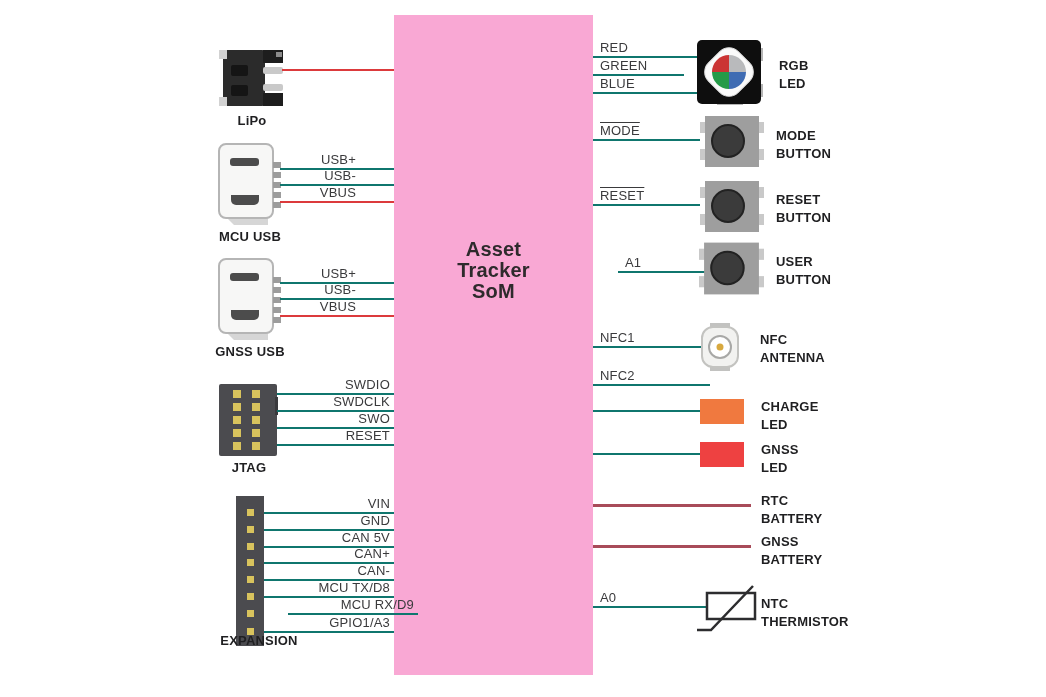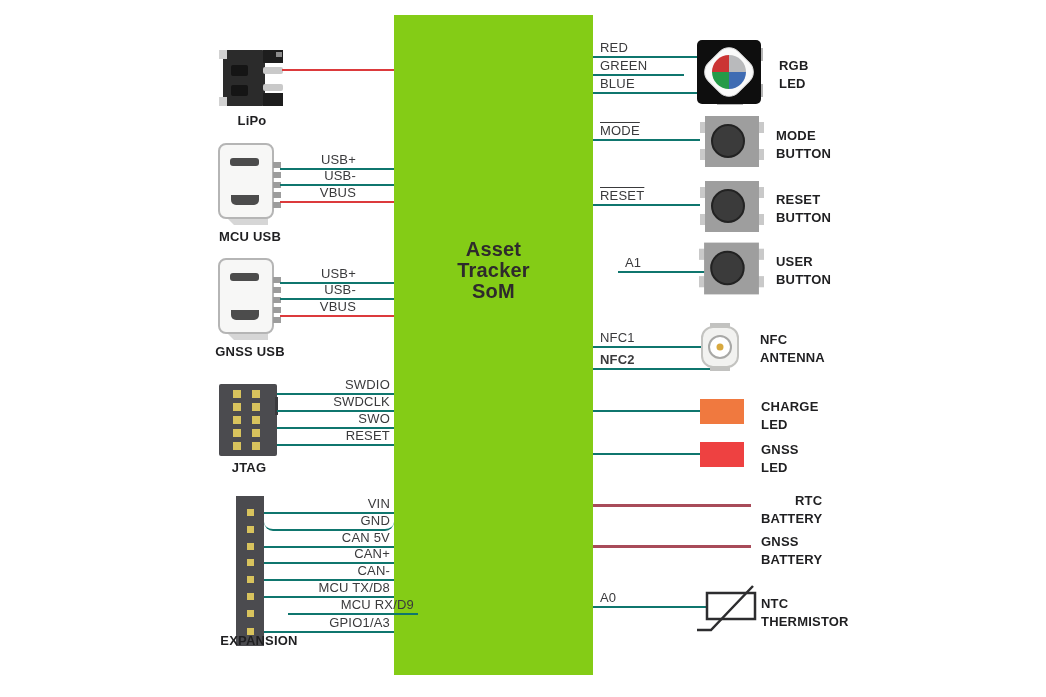--- a/index.html
+++ b/index.html
@@ -2,21 +2,21 @@
 <html><head>
 <meta charset="utf-8">
 <style>
   html,body { margin:0; padding:0; background:#ffffff; }
   #canvas {
     position:relative; width:1046px; height:697px; background:#ffffff;
     font-family:"Liberation Sans", sans-serif; overflow:hidden;
   }
   .abs { position:absolute; }
   
-  .som { position:absolute; left:394px; top:15px; width:199px; height:660px; background:#84cc16; }
+  .som { position:absolute; left:394px; top:15px; width:199px; height:660px; background:#f9a8d4; }
   .som-title {
     position:absolute; top:224px; left:0; width:100%;
     text-align:center; font-weight:bold; font-size:20px; line-height:21px;
     color:#2e2a2c; white-space:pre-line; letter-spacing:.2px;
   }
   
   .wire { position:absolute; height:16px; border-bottom:2px solid #0f766e; }
   .wire.red { border-bottom-color:#DC3A3C; }
   .wire.crimson { border-bottom-width:3px; border-bottom-color:#A84B59; }
   .wire.bare { height:0; }
@@ -142,21 +142,21 @@
       <rect x="11" y="63" width="7" height="7"></rect>
       <rect x="11" y="80" width="7" height="7"></rect>
       <rect x="11" y="97" width="7" height="7"></rect>
       <rect x="11" y="114" width="7" height="7"></rect>
       <rect x="11" y="132" width="7" height="7"></rect>
     </g>
   </svg>
   <div class="wire" style="left:264px; top:496px; width:130px;">
     <span class="wlabel" style="right:4px;">VIN</span>
   </div>
-  <div class="wire" style="left:264px; top:513px; width:130px;border-radius:9px;">
+  <div class="wire" style="left:264px; top:513px; width:130px;">
     <span class="wlabel" style="right:4px;">GND</span>
   </div>
   <div class="wire" style="left:264px; top:530px; width:130px;">
     <span class="wlabel" style="right:4px;">CAN 5V</span>
   </div>
   <div class="wire" style="left:264px; top:546px; width:130px;">
     <span class="wlabel" style="right:4px;">CAN+</span>
   </div>
   <div class="wire" style="left:264px; top:563px; width:130px;">
     <span class="wlabel" style="right:4px;">CAN-</span>
@@ -233,21 +233,21 @@
     <rect x="56" y="33" width="8" height="11" fill="#c9c9c9"></rect>
     <rect x="5" y="0" width="54" height="51" fill="#9e9e9e"></rect>
     <circle cx="28" cy="25" r="16" fill="#3b3b3b" stroke="#222222" stroke-width="2"></circle>
   </svg>
   <div class="clabel" style="left:776px; top:253px;">USER
 BUTTON</div>
 
   <div class="wire" style="left:593px; top:330px; width:109px;">
     <span class="wlabel" style="left:7px;">NFC1</span>
   </div>
-  <div class="wire" style="left:593px; top:352px; width:117px;font-weight:bold;">
+  <div class="wire" style="left:593px; top:368px; width:117px;">
     <span class="wlabel" style="left:7px;">NFC2</span>
   </div>
   <svg class="abs" style="left:701px; top:323px;" width="38" height="48" viewBox="0 0 38 48">
     <rect x="9" y="0" width="20" height="7" fill="#c2c2c0"></rect>
     <rect x="9" y="41" width="20" height="7" fill="#c2c2c0"></rect>
     <rect x="1" y="4" width="36" height="40" rx="11" fill="#f2f2f0" stroke="#c3c3c0" stroke-width="2"></rect>
     <circle cx="19" cy="24" r="11" fill="#ffffff" stroke="#a8a8a6" stroke-width="2"></circle>
     <circle cx="19" cy="24" r="3.5" fill="#d8a93f"></circle>
   </svg>
   <div class="clabel" style="left:760px; top:331px;">NFC
@@ -257,21 +257,21 @@
   <div class="led-rect" style="left:700px; top:399px; background:#F0793F;"></div>
   <div class="clabel" style="left:761px; top:398px;">CHARGE
 LED</div>
 
   <div class="wire bare" style="left:593px; top:453px; width:107px;"></div>
   <div class="led-rect" style="left:700px; top:442px; background:#EE4141;"></div>
   <div class="clabel" style="left:761px; top:441px;">GNSS
 LED</div>
 
   <div class="wire crimson bare" style="left:593px; top:504px; width:158px;"></div>
-  <div class="clabel" style="left:761px; top:492px;text-align:right;">RTC
+  <div class="clabel" style="left:761px; top:492px;">RTC
 BATTERY</div>
 
   <div class="wire crimson bare" style="left:593px; top:545px; width:158px;"></div>
   <div class="clabel" style="left:761px; top:533px;">GNSS
 BATTERY</div>
 
   <div class="wire" style="left:593px; top:590px; width:114px;">
     <span class="wlabel" style="left:7px;">A0</span>
   </div>
   <svg class="abs" style="left:693px; top:584px;" width="72" height="52" viewBox="0 0 72 52">

